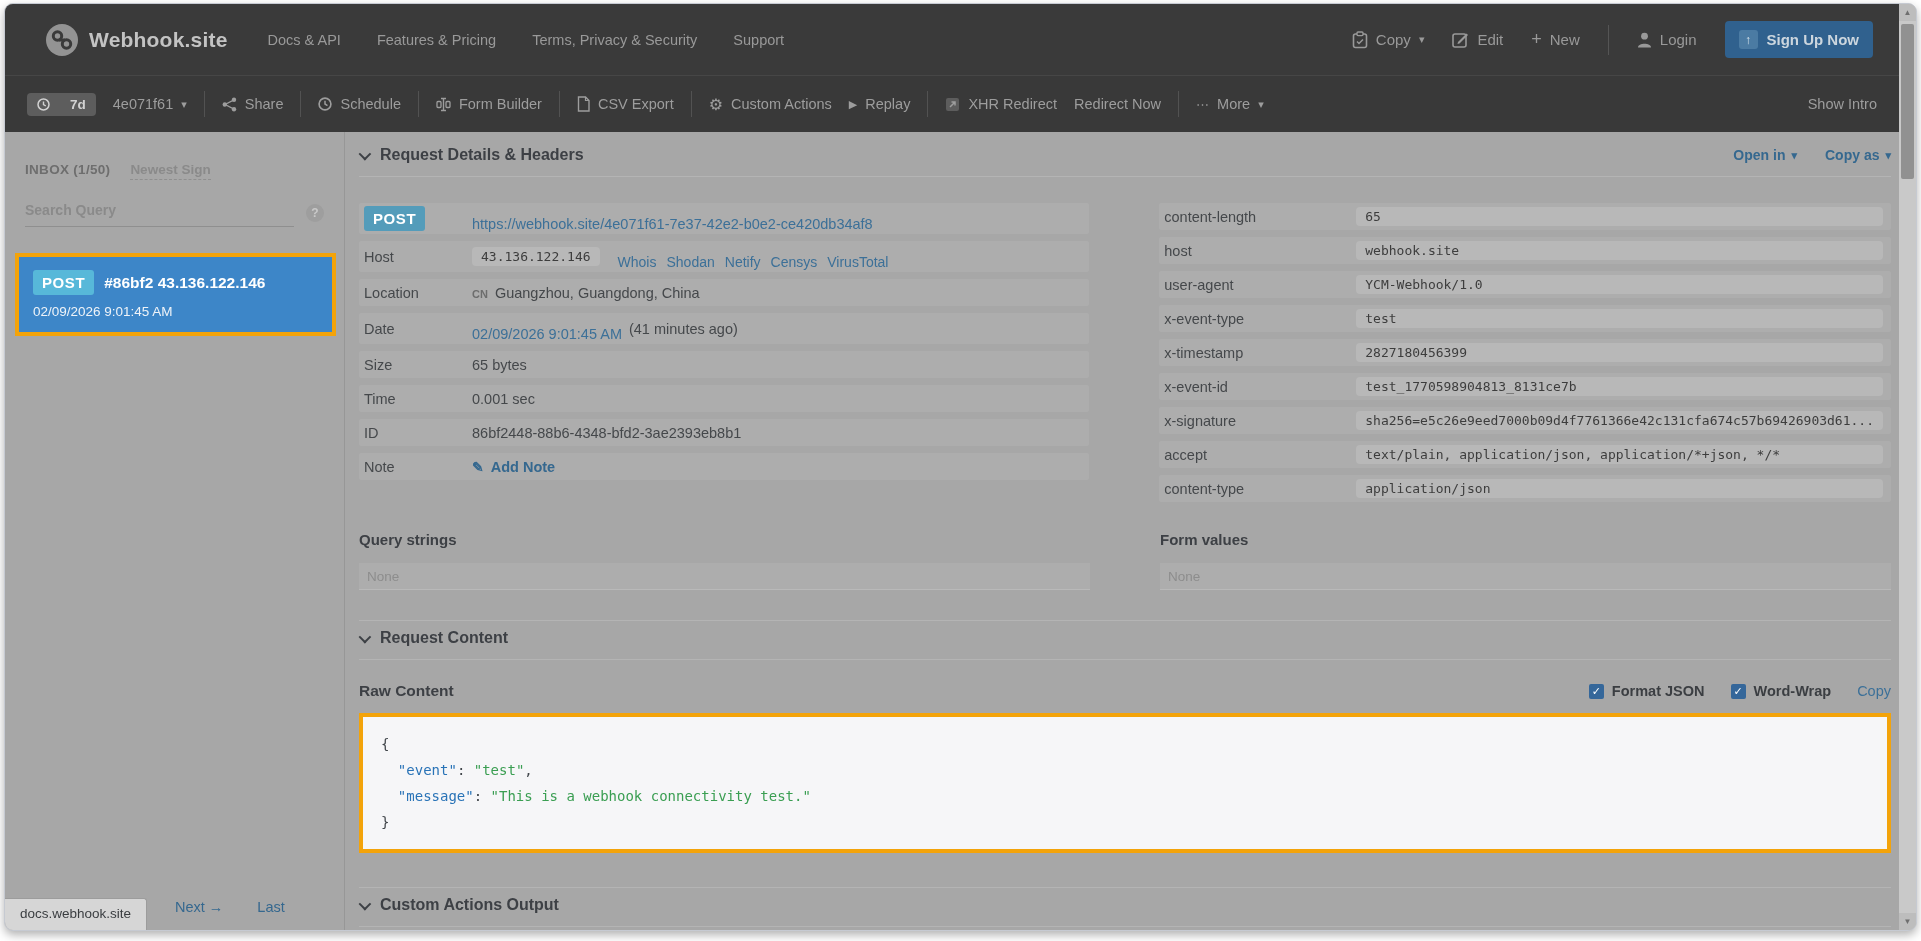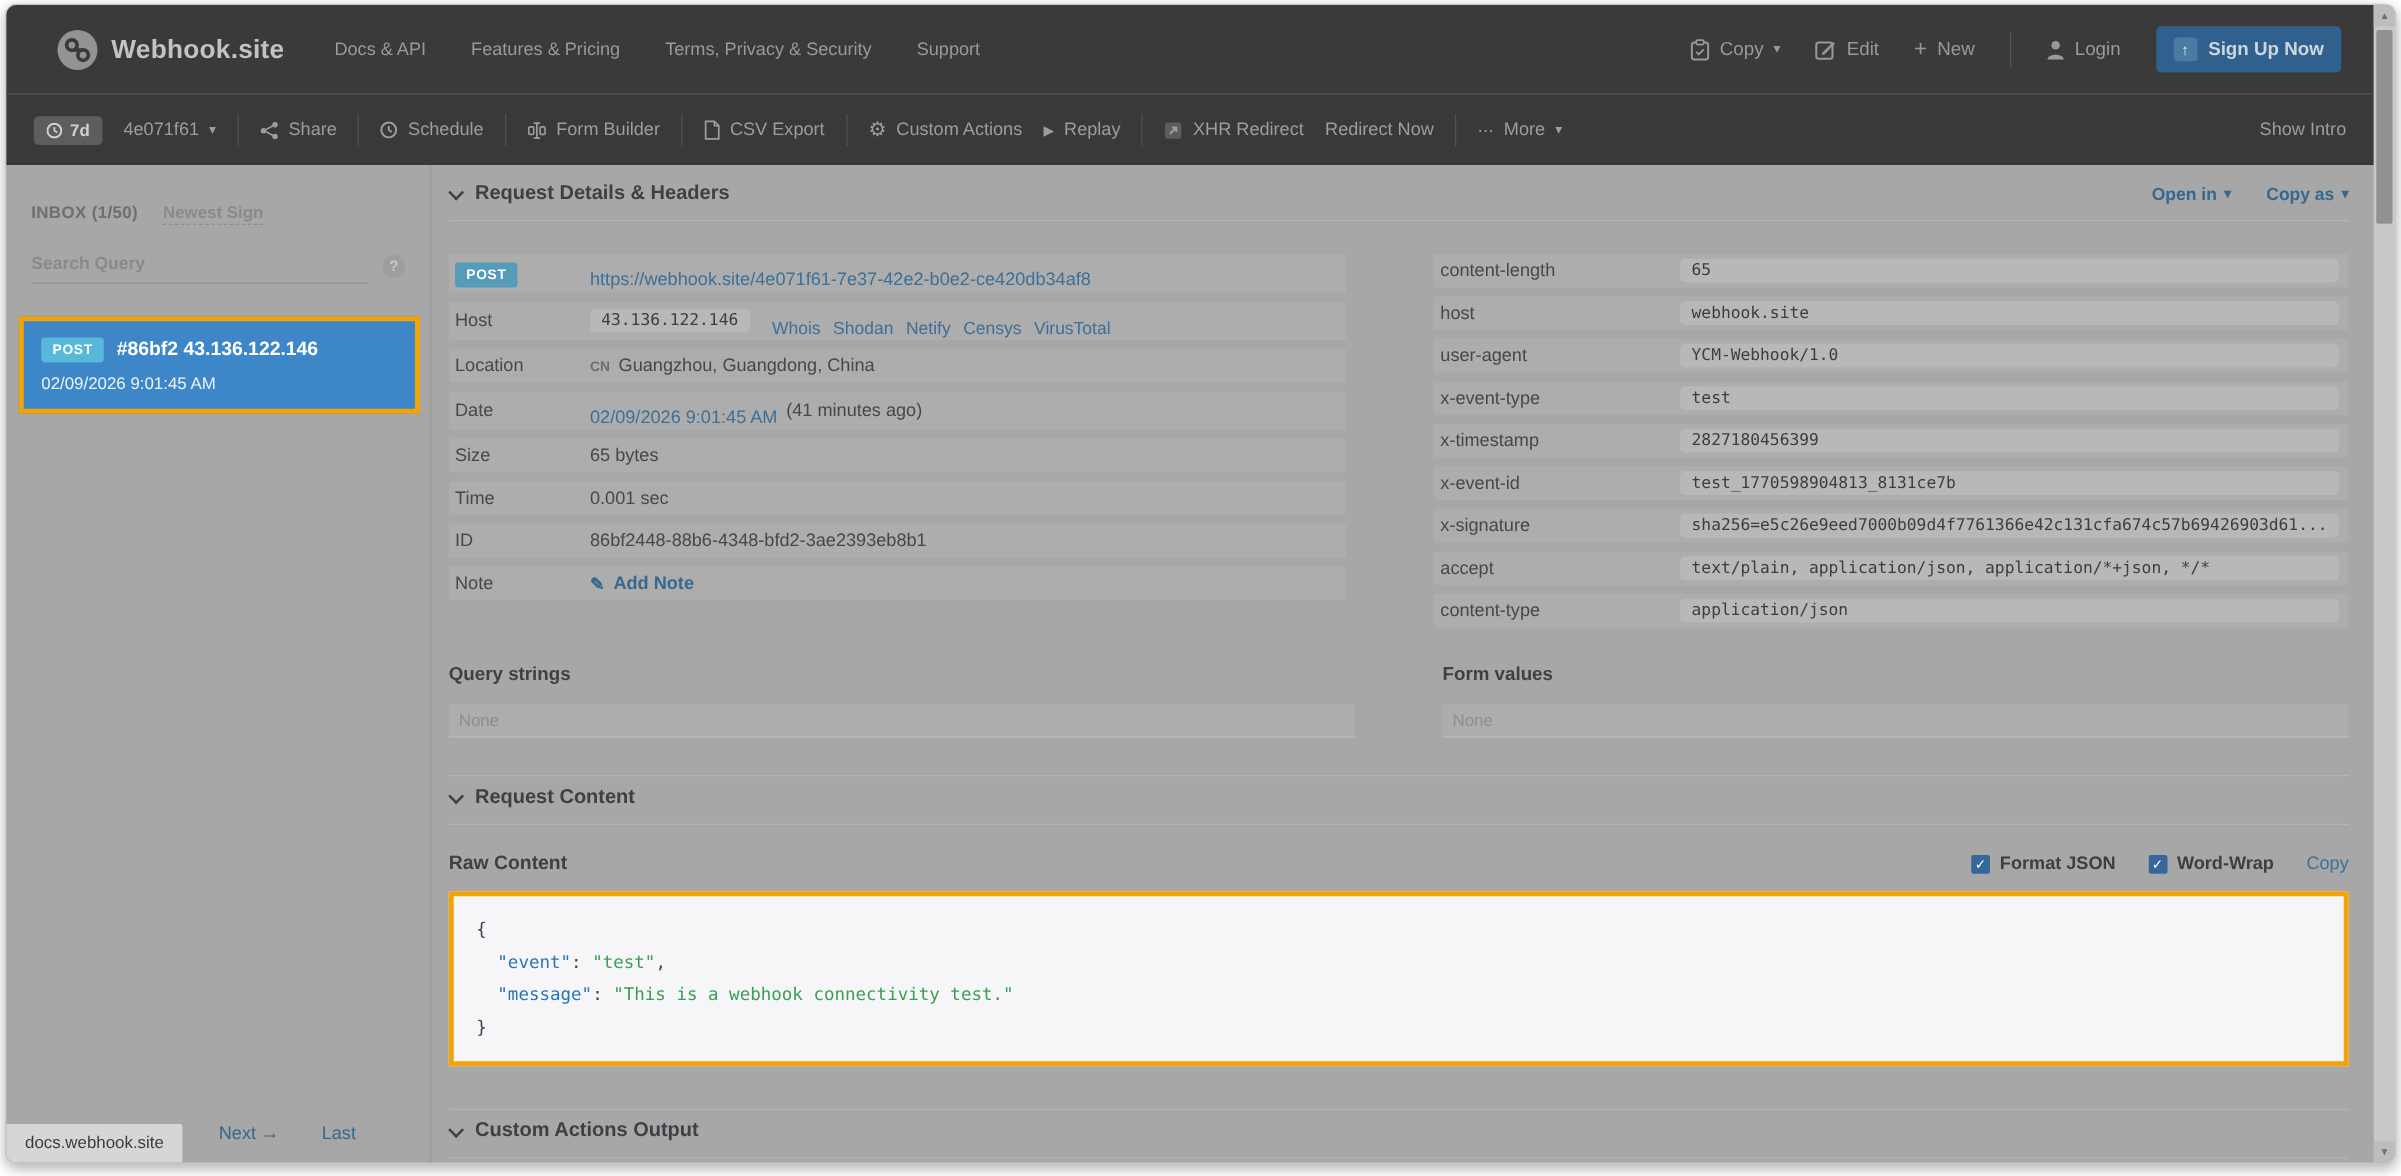--- a/index.html
+++ b/index.html
@@ -22,49 +22,49 @@
     color:#ccd6de; font-weight:bold; font-size:15px; cursor:pointer;}
   .signup-ico{ width:19px; height:19px; background:#4b7ba3; border-radius:3px; color:#d7e2ea; font-size:12px;
     display:flex; align-items:center; justify-content:center;}
   .icon-svg{ display:inline-block; vertical-align:middle; }
 
   
   .toolbar{ height:57px; background:#393939; border-top:1px solid #464646; display:flex; align-items:center;
     padding:0 22px; gap:17px; color:#9d9d9d; font-size:14.5px; flex-shrink:0;}
   .tb-item{ display:flex; align-items:center; gap:8px; cursor:pointer; white-space:nowrap;}
   .tb-sep{ width:1px; height:26px; background:#525252; flex-shrink:0;}
-  .pill{ background:#5d5d5d; border-radius:4px; padding:4px 10px; display:flex; align-items:center; gap:6px;
+  .pill{ background:#5d5d5d; border-radius:4px; padding:4px 10px; display:flex; align-items:center; gap:20px;
     color:#d2d2d2; font-weight:bold; font-size:13.5px;justify-content:space-between;}
   .tb-ico{ font-size:13px; }
   .show-intro{ margin-left:auto; cursor:pointer;}
 
   
   .content{ flex:1; display:flex; min-height:0; position:relative;}
   .sidebar{ width:340px; border-right:1px solid #979797; padding-top:30px; position:relative; flex-shrink:0;}
   .inbox-row{ padding:0 20px; display:flex; gap:20px; align-items:baseline;}
   .inbox-label{ font-size:13.5px; font-weight:bold; color:#6e6e6e; letter-spacing:.3px;}
   .sort-toggle{ font-size:13.5px; font-weight:bold; color:#8a8a8a; border-bottom:1px dashed #8f8f8f;
     padding-bottom:2px; cursor:pointer;}
   .search-row{ display:flex; align-items:center; gap:12px; margin:18px 20px 0;}
   .search-input{ flex:1; background:transparent; border:none; border-bottom:1px solid #8f8f8f; outline:none;
     font-size:14px; font-weight:bold; color:#555; padding:4px 0 8px; font-family:"Liberation Sans",sans-serif;}
   .search-input::placeholder{ color:#8a8a8a; }
   .q-badge{ width:18px; height:18px; border-radius:50%; background:#9e9e9e; color:#c9c9c9; font-size:12px;
     font-weight:bold; display:flex; align-items:center; justify-content:center; cursor:pointer;}
   .request-item{ margin:26px 8px 0 10px; border:4px solid #f3a30a; background:#3d86c8; padding:13px 14px; cursor:pointer;}
   .req-line1{ display:flex; align-items:center; gap:10px;}
-  .post-badge{ background:#57b8d9; color:#ffffff; font-size:11px; font-weight:bold; letter-spacing:.6px;
+  .post-badge{ background:#57b8d9; color:#ffffff; font-size:15px; font-weight:bold; letter-spacing:.6px;
     padding:4px 9px; border-radius:3px;}
   .req-title{ color:#ffffff; font-size:15.5px; font-weight:600;}
   .req-time{ color:#eef3f8; font-size:13.5px; margin-top:9px;}
   .pagination{ position:absolute; bottom:15px; left:170px; display:flex; gap:34px; font-size:14.5px;}
   .page-link{ color:#35688f; cursor:pointer; white-space:nowrap;}
 
   
-  .main{ flex:1; min-width:0; padding:12px 20px 0 14px; position:relative;}
+  .main{ flex:1; min-width:0; padding:12px 8px 0 14px; position:relative;}
   .chev{ width:9px; height:9px; border-right:2.5px solid #3d4045; border-bottom:2.5px solid #3d4045;
     transform:rotate(45deg) translateY(-2px); display:inline-block; flex-shrink:0;}
   .section-head{ display:flex; align-items:center; gap:12px; padding:8px 0 12px; cursor:pointer;}
   .section-title{ font-size:16px; font-weight:bold; color:#3d4045;}
   .head-links{ margin-left:auto; display:flex; gap:28px;}
   .head-link{ color:#35688f; font-weight:bold; font-size:14px; cursor:pointer; display:flex; align-items:center; gap:6px;}
   .divider{ height:1px; background:#b4b4b4;}
   .tables{ display:grid; grid-template-columns:1fr 1fr; column-gap:70px; margin-top:26px;}
   .drow{ display:flex; align-items:center; min-height:27px; margin-bottom:7px; background:#adadad;
     padding:2px 8px 2px 5px; border-radius:2px; font-size:14.5px; color:#45484b;}

